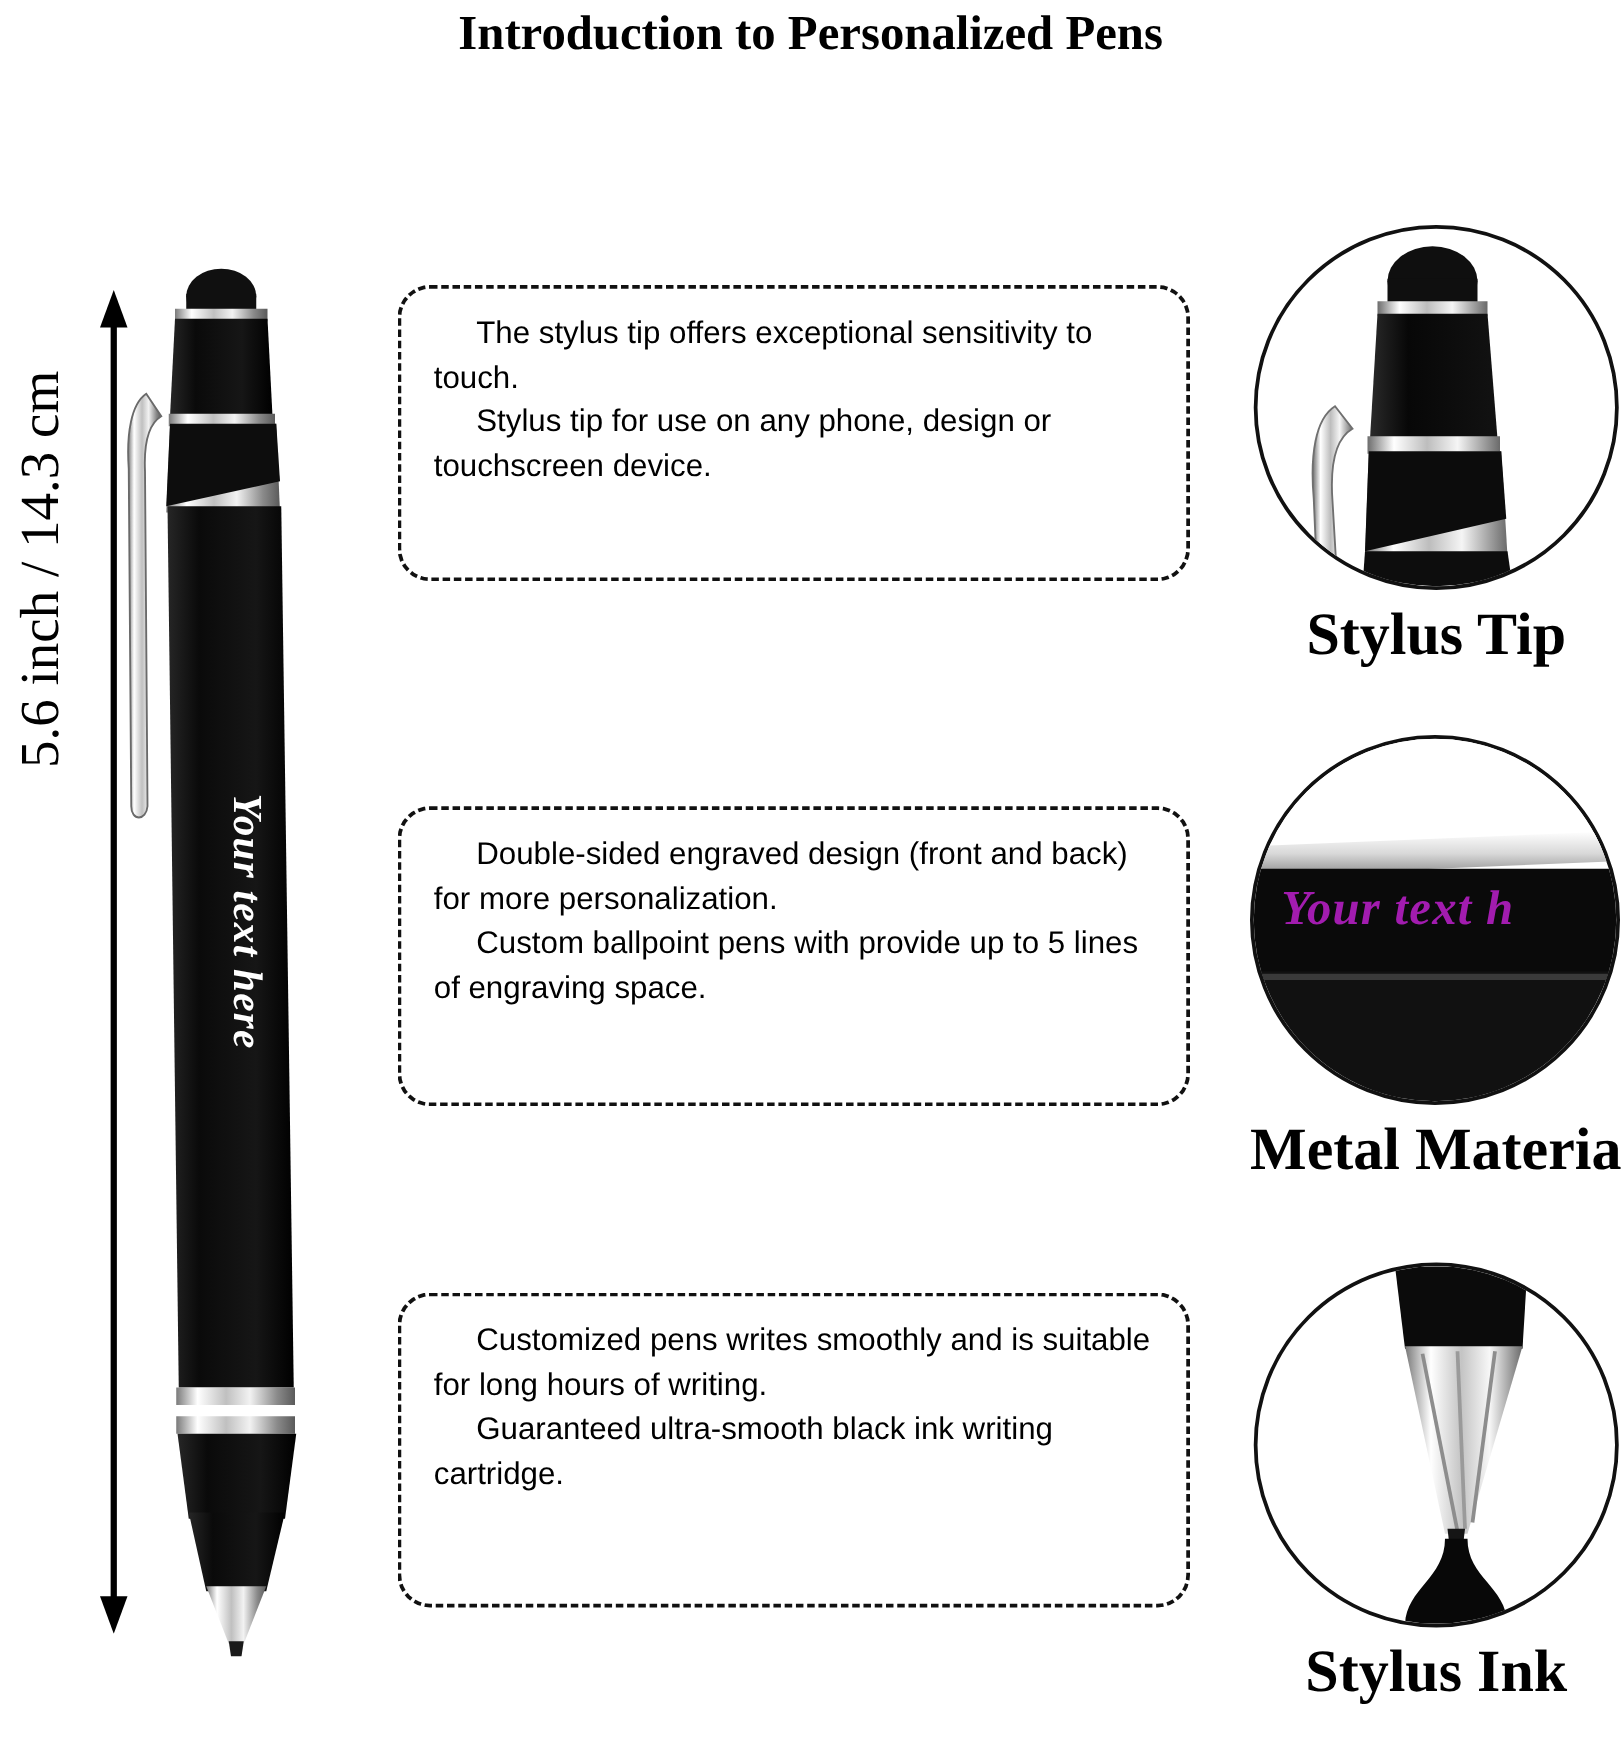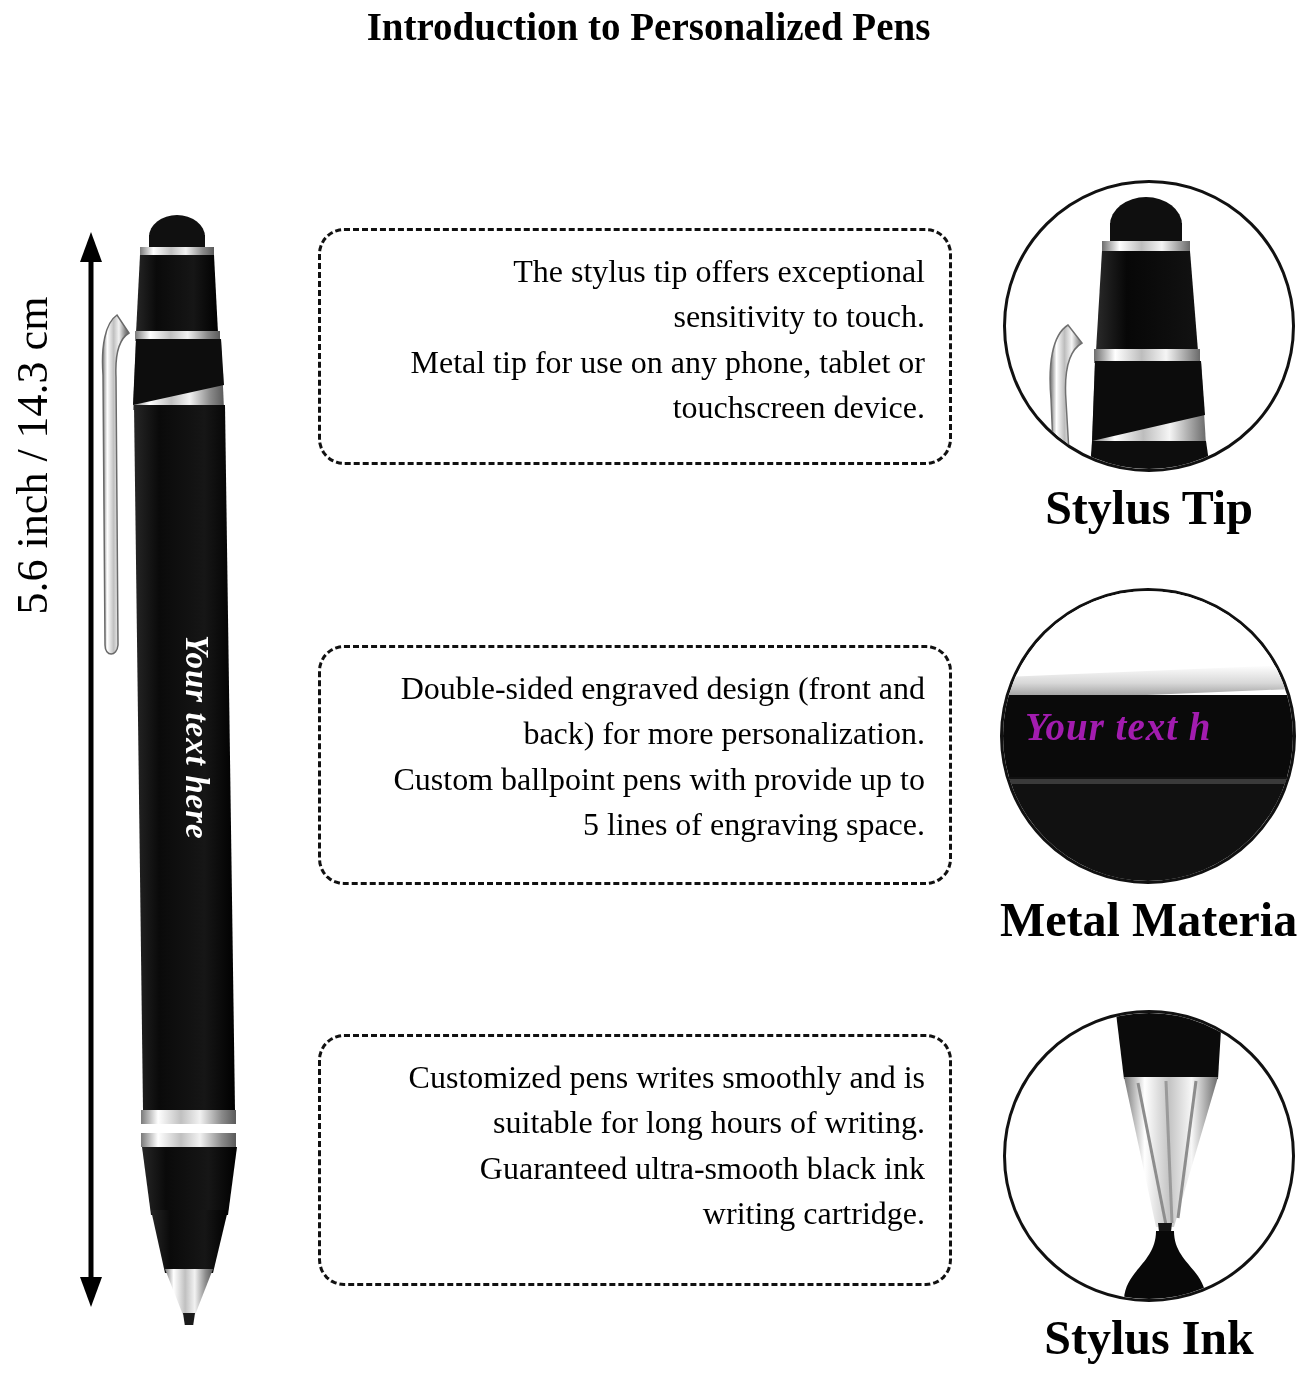--- a/index.html
+++ b/index.html
@@ -76,24 +76,23 @@
     letter-spacing: 1px;
   }
 
   
   .callout {
     position: absolute;
     border: 3px dashed #111111;
     border-radius: 26px;
     box-sizing: border-box;
     padding: 18px 24px 18px 26px;
-    font-family: Liberation Serif, serif;
-    font-size: 32px;
+    font-family: Liberation Sans, sans-serif;
+    font-size: 25px;
     line-height: 1.42;
-    text-align: right;
   }
   .callout p {
     margin: 0;
     text-indent: 34px;
   }
   .callout-1 { left: 318px; top: 228px;  width: 634px; height: 237px; }
   .callout-2 { left: 318px; top: 645px;  width: 634px; height: 240px; }
   .callout-3 { left: 318px; top: 1034px; width: 634px; height: 252px; }
 
   
@@ -197,21 +196,21 @@
     <path d="M70 1064 L118 1064 L100 1110 L88 1110 Z" fill="url(#metalH)"></path>
 
     <path d="M88 1108 L100 1108 L96 1135 L92 1135 Z" fill="#1a1a1a"></path>
     <line x1="94" y1="1130" x2="94" y2="1148" stroke="#111" stroke-width="3"></line>
   </svg>
   <div class="pen-engrave-text">Your text here</div>
 </div>
 
 <div class="callout callout-1">
   <p>The stylus tip offers exceptional sensitivity to touch.</p>
-  <p>Metal tip for use on any phone, tablet or touchscreen device.</p>
+  <p>Stylus tip for use on any phone, design or touchscreen device.</p>
 </div>
 
 <div class="callout callout-2">
   <p>Double-sided engraved design (front and back) for more personalization.</p>
   <p>Custom ballpoint pens with provide up to 5 lines of engraving space.</p>
 </div>
 
 <div class="callout callout-3">
   <p>Customized pens writes smoothly and is suitable for long hours of writing.</p>
   <p>Guaranteed ultra-smooth black ink writing cartridge.</p>

